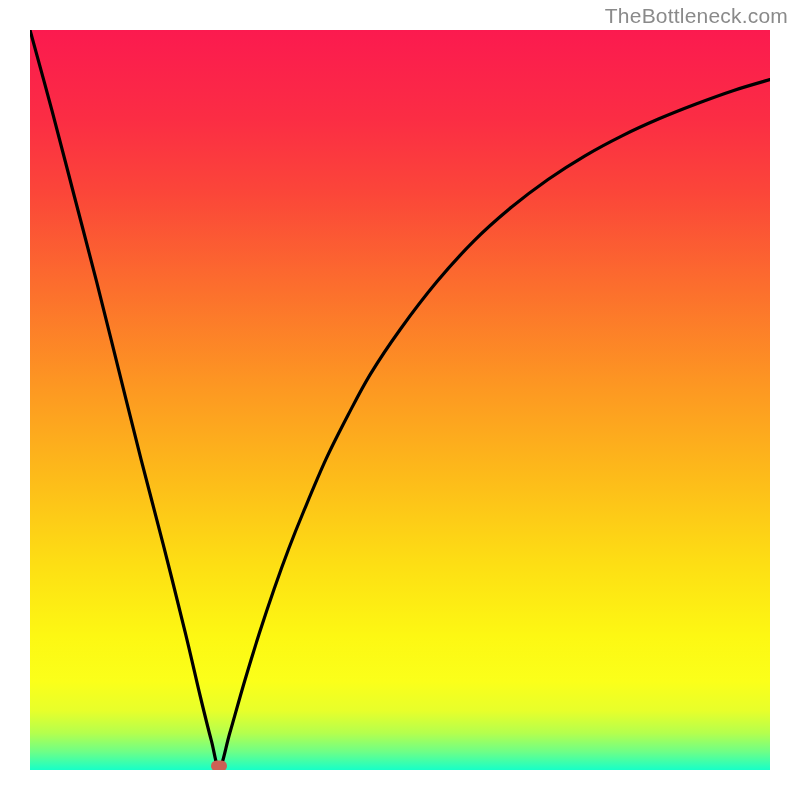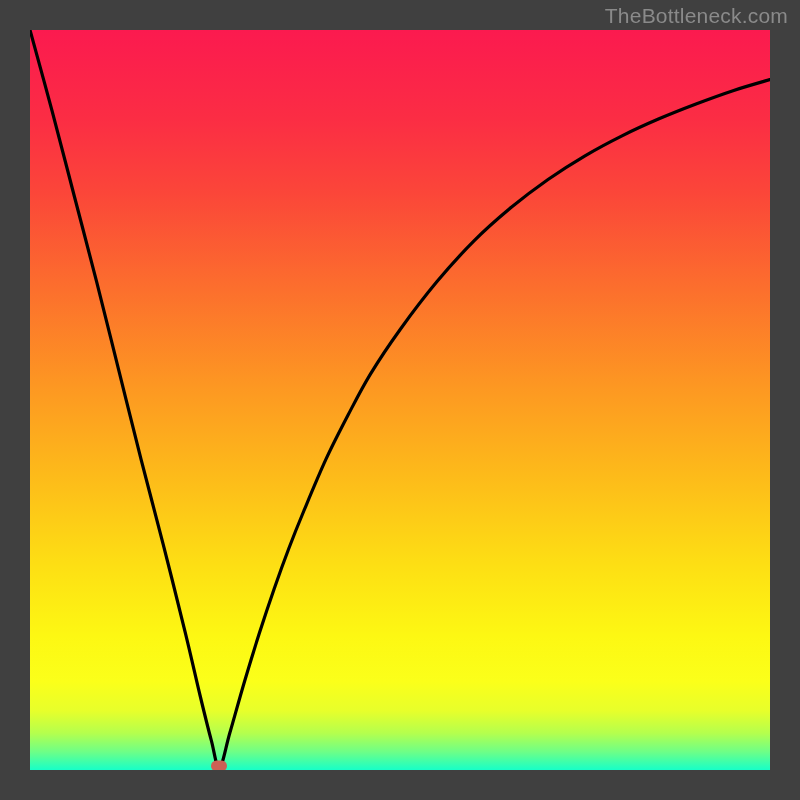--- a/index.html
+++ b/index.html
@@ -10,21 +10,21 @@
     background: #000;
     overflow: hidden;
     font-family: Arial, Helvetica, sans-serif;
   }
   .frame {
     position: absolute;
     top: 0;
     left: 0;
     width: 800px;
     height: 800px;
-    background: #404040;
+    background: #ffffff;
   }
   .plot {
     position: absolute;
     top: 30px;
     left: 30px;
     width: 740px;
     height: 740px;
     overflow: hidden;
   }
   .gradient-bg {

